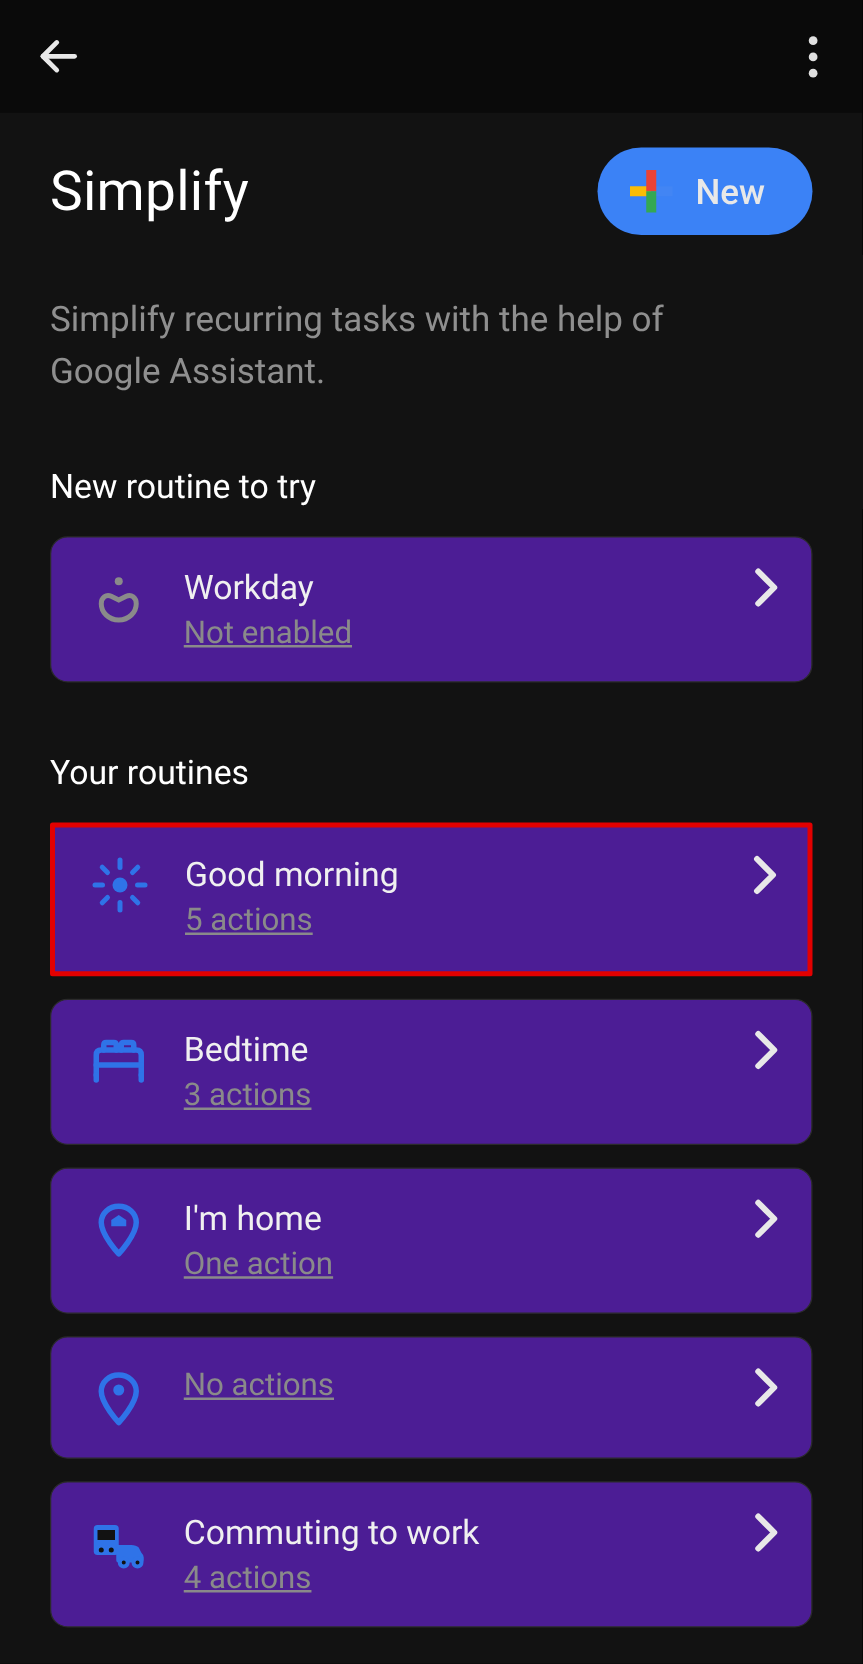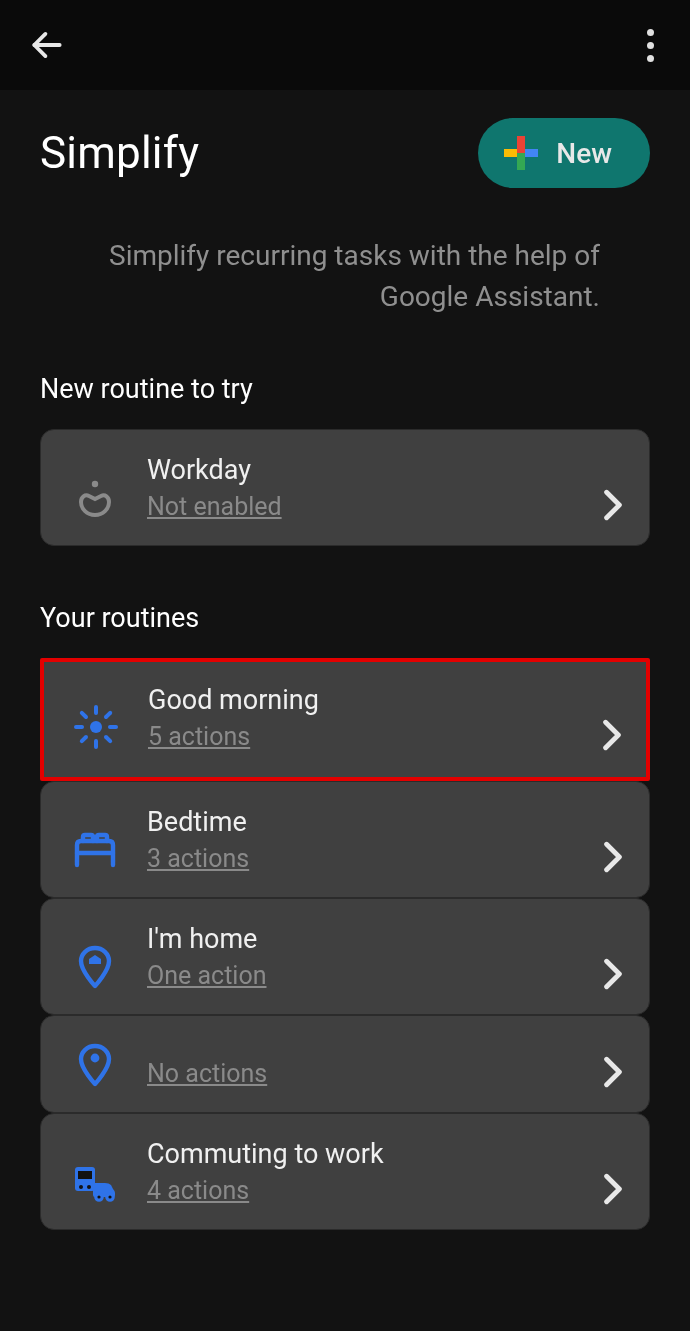--- a/index.html
+++ b/index.html
@@ -4,31 +4,31 @@
 <style>
   * { box-sizing: border-box; margin: 0; padding: 0; }
   html, body { width: 690px; height: 1331px; background: #000; font-family: 'Roboto', Arial, sans-serif; color: #fff; overflow: hidden;}
   .topbar { height: 90px; background:#0a0a0a; display:flex; align-items:center; justify-content:space-between; padding: 0 28px; }
   .back-icon svg { width: 38px; height: 38px; }
   .more-icon { display:flex; flex-direction:column; gap:6px; align-items:center; justify-content:center; width:24px;}
   .more-icon span { width:7px; height:7px; background:#e0e0e0; border-radius:50%; }
   .content { background:#121212; min-height: calc(1331px - 90px); padding: 20px 40px 40px 40px;}
   .header-row { display:flex; align-items:center; justify-content:space-between; margin-top:8px;}
   .page-title { font-size: 44px; font-weight:400; letter-spacing:0.2px;}
-  .new-btn { display:flex; align-items:center; gap:18px; background:#0f766e; border-radius: 44px; padding: 18px 38px 18px 26px; }
+  .new-btn { display:flex; align-items:center; gap:18px; background:#3b82f6; border-radius: 44px; padding: 18px 38px 18px 26px; }
   .plus-icon { position:relative; width:34px; height:34px;}
   .plus-icon .seg { position:absolute; }
   .plus-icon .top { left:13px; top:0; width:8px; height:17px; background:#ea4335;}
   .plus-icon .bottom { left:13px; top:17px; width:8px; height:17px; background:#34a853;}
   .plus-icon .left { left:0; top:13px; width:17px; height:8px; background:#fbbc05;}
   .plus-icon .right { left:17px; top:13px; width:17px; height:8px; background:#4285f4;}
   .new-label { font-size:28px; color:#e8e8e8; font-weight:500;}
-  .subtitle { font-size:28px; color:#8f8f8f; margin-top: 48px; line-height:1.45; max-width: 560px; text-align: right;}
+  .subtitle { font-size:28px; color:#8f8f8f; margin-top: 48px; line-height:1.45; max-width: 560px;}
   .section-header { font-size:27px; font-weight:400; color:#fff; margin-top:56px; margin-bottom:24px;}
-  .card { border:1.5px solid #2b2b2b; border-radius:14px; padding: 24px 26px 24px 30px; display:flex; align-items:flex-end; gap: 28px; background:#404040;}
+  .card { border:1.5px solid #2b2b2b; border-radius:14px; padding: 24px 26px 24px 30px; display:flex; align-items:flex-start; gap: 28px; margin-bottom: 18px; background:#4c1d95;}
   .card.highlight { border: 4px solid #e30000; border-radius:2px; padding: 22px 24px 26px 28px;}
   .card-icon { width:48px; height:48px; display:flex; align-items:center; justify-content:center; flex-shrink:0;}
   .card-body { flex:1; }
   .card-title { font-size:27px; font-weight:400; color:#f0f0f0; margin-bottom:6px;}
   .card-sub { font-size:25px; color:#8a8a8a;text-decoration:underline;}
   .chevron { flex-shrink:0;}
   .chevron svg { width:20px; height:32px; }
   svg { display:block; }
 </style>
 </head>

